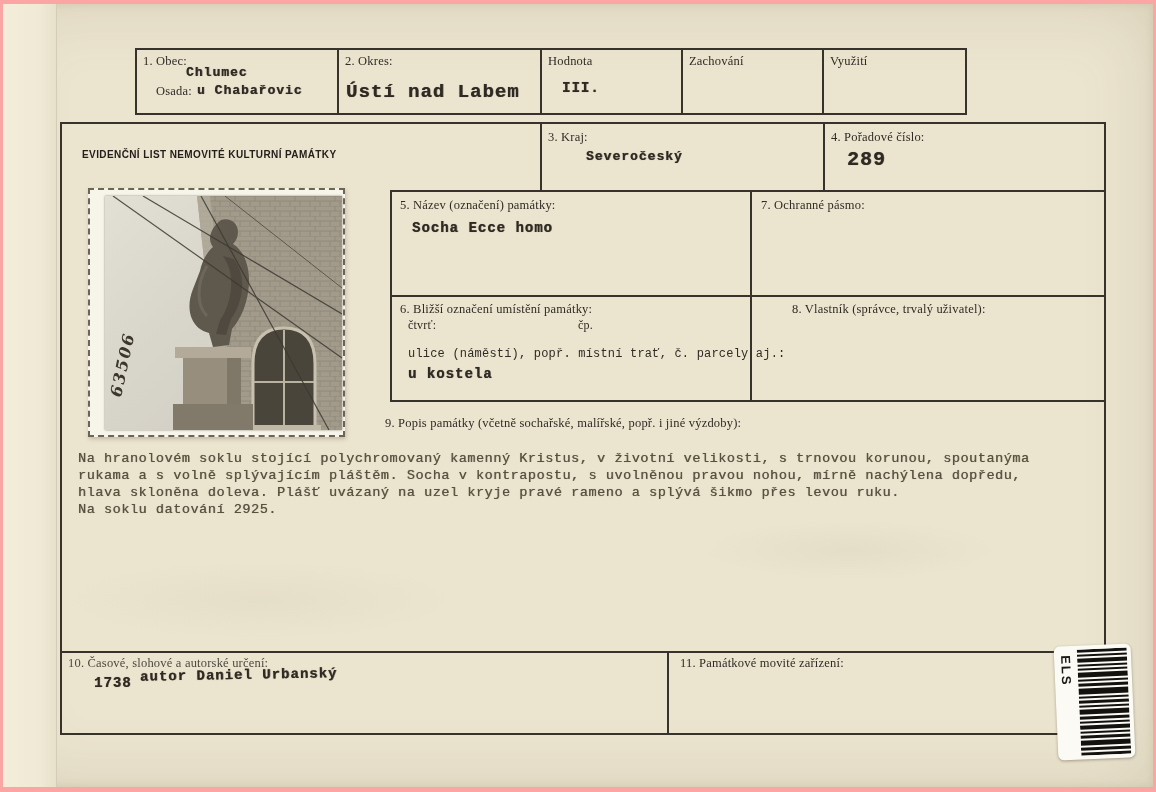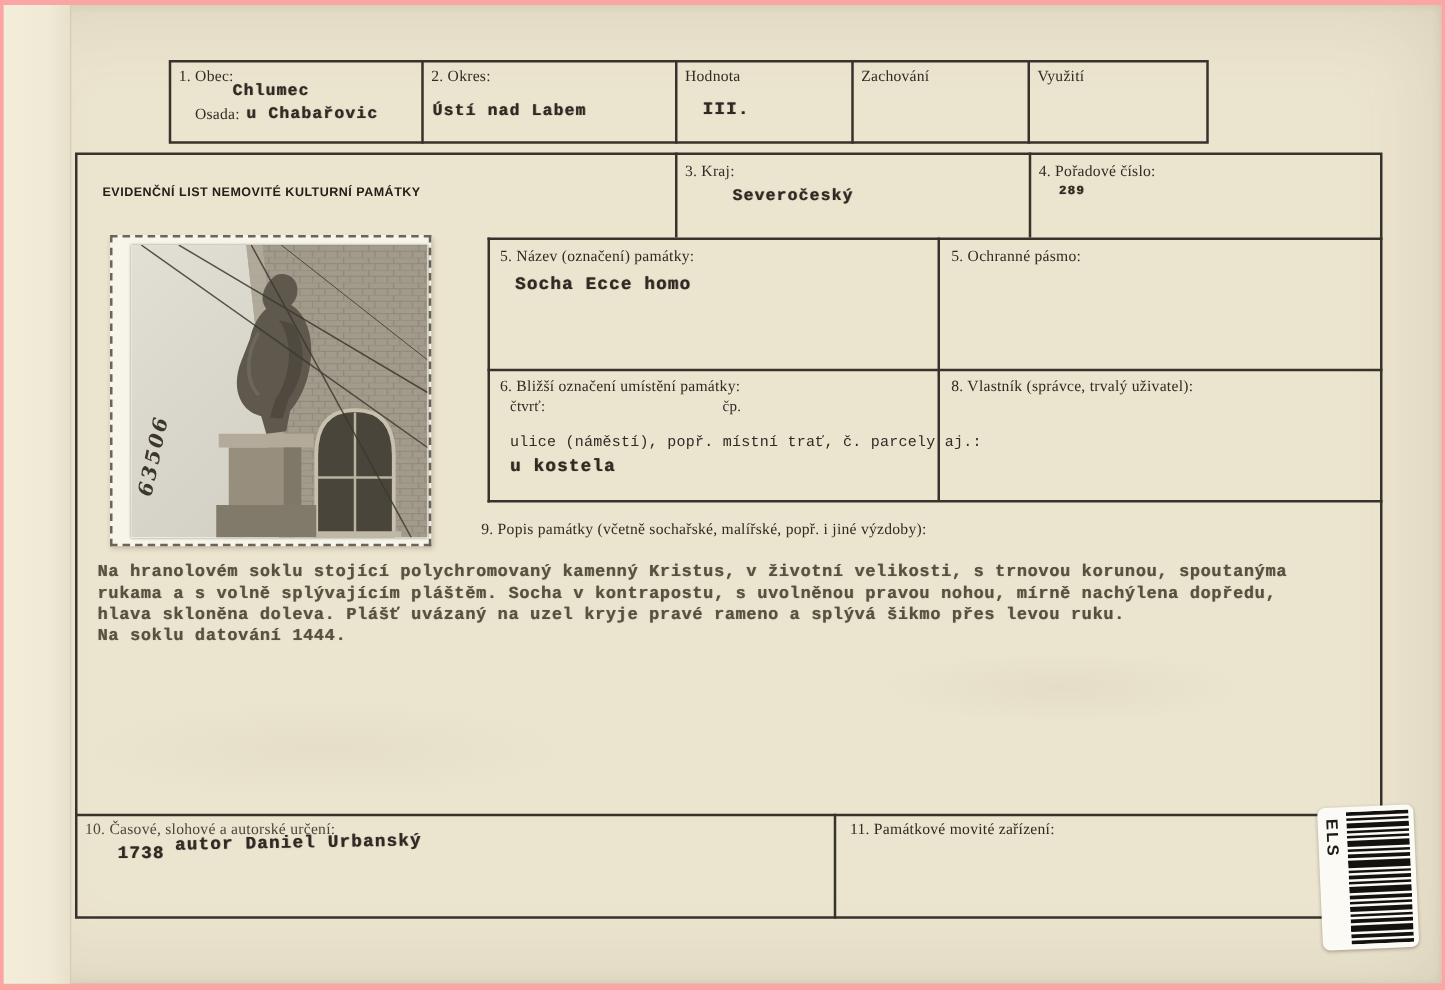--- a/index.html
+++ b/index.html
@@ -21,21 +21,21 @@
   .lbl.small{font-size:12px;}
   .title{position:absolute;font-family:"Liberation Sans",sans-serif;font-weight:bold;
          font-size:10px;color:#23201b;letter-spacing:.4px;white-space:nowrap;}
 
   
   .typed{position:absolute;font-family:"Liberation Mono","DejaVu Sans Mono",monospace;
          font-weight:bold;color:#2e2a23;white-space:nowrap;letter-spacing:1px;
          text-shadow:.6px 0 0 rgba(44,38,30,.55), 0 0 1px rgba(44,38,30,.35);}
 
   .popis-line{position:absolute;left:78px;font-family:"Liberation Mono","DejaVu Sans Mono",monospace;
-         font-weight:bold;font-size:13.5px;color:#57523f;white-space:nowrap;letter-spacing:.55px;
+         font-weight:normal;font-size:13.5px;color:#57523f;white-space:nowrap;letter-spacing:.55px;
          text-shadow:.4px 0 0 rgba(86,80,62,.55), 0 0 1px rgba(86,80,62,.3);}
 
   
   #photo-mount{position:absolute;left:88px;top:188px;width:257px;height:249px;
          background:#f7f4e9;border:2px dashed #6b6558;box-sizing:border-box;
          box-shadow:1px 2px 4px rgba(70,60,40,.25);}
   #photo{position:absolute;left:15px;top:6px;width:237px;height:234px;
          box-shadow:0 0 2px rgba(40,35,25,.5);}
   #inv-number{position:absolute;left:-6px;top:158px;width:80px;
          font-family:"DejaVu Serif",serif;font-style:italic;font-weight:bold;
@@ -62,60 +62,60 @@
   <div class="vline" style="left:540px;top:48px;width:2px;height:67px;"></div>
   <div class="vline" style="left:681px;top:48px;width:2px;height:67px;"></div>
   <div class="vline" style="left:822px;top:48px;width:2px;height:67px;"></div>
 
   <div class="lbl" style="left:143px;top:54px;">1. Obec:</div>
   <div class="typed" style="left:186px;top:65px;font-size:13px;">Chlumec</div>
   <div class="lbl" style="left:156px;top:84px;">Osada:</div>
   <div class="typed" style="left:197px;top:83px;font-size:13px;">u Chabařovic</div>
 
   <div class="lbl" style="left:345px;top:54px;">2. Okres:</div>
-  <div class="typed" style="left:346px;top:81px;font-size:13px;">Ústí nad Labem</div>
+  <div class="typed" style="left:346px;top:81px;font-size:19px;">Ústí nad Labem</div>
 
   <div class="lbl" style="left:548px;top:54px;">Hodnota</div>
   <div class="typed" style="left:562px;top:80px;font-size:14px;">III.</div>
 
   <div class="lbl" style="left:689px;top:54px;">Zachování</div>
   <div class="lbl" style="left:830px;top:54px;">Využití</div>
 
   <div class="box" style="left:60px;top:122px;width:1046px;height:613px;"></div>
 
   <div class="title" style="left:82px;top:149px;">EVIDENČNÍ LIST NEMOVITÉ KULTURNÍ PAMÁTKY</div>
   <div class="vline" style="left:540px;top:122px;width:2px;height:68px;"></div>
   <div class="vline" style="left:823px;top:122px;width:2px;height:68px;"></div>
   <div class="lbl" style="left:548px;top:130px;">3. Kraj:</div>
   <div class="typed" style="left:586px;top:149px;font-size:13px;">Severočeský</div>
   <div class="lbl" style="left:831px;top:130px;">4. Pořadové číslo:</div>
-  <div class="typed" style="left:847px;top:148px;font-size:10px;">289</div>
+  <div class="typed" style="left:847px;top:148px;font-size:20px;">289</div>
 
   <div class="hline" style="left:390px;top:190px;width:716px;height:2px;"></div>
   <div class="hline" style="left:390px;top:295px;width:716px;height:2px;"></div>
   <div class="hline" style="left:390px;top:400px;width:716px;height:2px;"></div>
   <div class="vline" style="left:390px;top:190px;width:2px;height:212px;"></div>
   <div class="vline" style="left:750px;top:190px;width:2px;height:210px;"></div>
 
   <div class="lbl" style="left:400px;top:198px;">5. Název (označení) památky:</div>
   <div class="typed" style="left:412px;top:220px;font-size:14px;">Socha Ecce homo</div>
-  <div class="lbl" style="left:761px;top:198px;">5. Ochranné pásmo:</div>
+  <div class="lbl" style="left:761px;top:198px;">7. Ochranné pásmo:</div>
 
   <div class="lbl" style="left:400px;top:302px;">6. Bližší označení umístění památky:</div>
   <div class="lbl small" style="left:408px;top:318px;">čtvrť:</div>
   <div class="lbl small" style="left:578px;top:318px;">čp.</div>
   <div class="lbl small" style="left:408px;top:347px;font-family:Liberation Mono, monospace;">ulice (náměstí), popř. místní trať, č. parcely aj.:</div>
   <div class="typed" style="left:408px;top:366px;font-size:14px;">u kostela</div>
-  <div class="lbl" style="left:761px;top:302px;font-family:Liberation Serif, serif;">8. Vlastník (správce, trvalý uživatel):</div>
+  <div class="lbl" style="left:792px;top:302px;font-family:Liberation Serif, serif;">8. Vlastník (správce, trvalý uživatel):</div>
 
   <div class="lbl" style="left:385px;top:416px;">9. Popis památky (včetně sochařské, malířské, popř. i jiné výzdoby):</div>
   <div class="popis-line" style="top:451px;">Na hranolovém soklu stojící polychromovaný kamenný Kristus, v životní velikosti, s trnovou korunou, spoutanýma</div>
   <div class="popis-line" style="top:468px;">rukama a s volně splývajícím pláštěm. Socha v kontrapostu, s uvolněnou pravou nohou, mírně nachýlena dopředu,</div>
   <div class="popis-line" style="top:485px;">hlava skloněna doleva. Plášť uvázaný na uzel kryje pravé rameno a splývá šikmo přes levou ruku.</div>
-  <div class="popis-line" style="top:502px;">Na soklu datování  1444.</div>
+  <div class="popis-line" style="top:502px;">Na soklu datování  2925.</div>
 
   <div class="hline" style="left:60px;top:651px;width:1046px;height:2px;"></div>
   <div class="vline" style="left:667px;top:651px;width:2px;height:84px;"></div>
   <div class="lbl" style="left:68px;top:656px;opacity:.85;">10. Časové, slohové a autorské určení:</div>
   <div class="typed" style="left:94px;top:675px;font-size:14px;">1738</div>
   <div class="typed" style="left:140px;top:667px;font-size:14px;transform:rotate(-1deg);">autor Daniel Urbanský</div>
   <div class="lbl" style="left:680px;top:656px;">11. Památkové movité zařízení:</div>
 
   <div id="photo-mount">
     <div id="photo">

